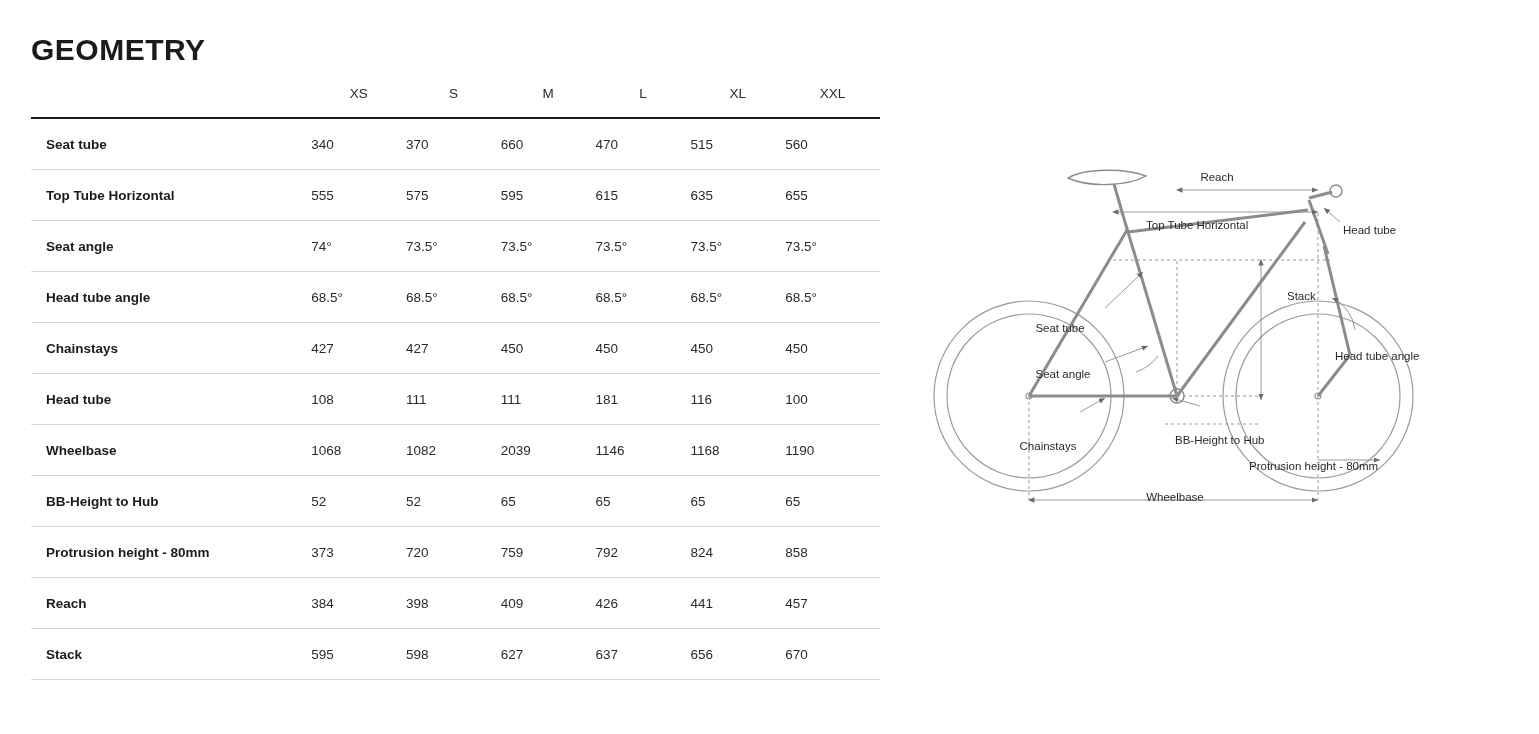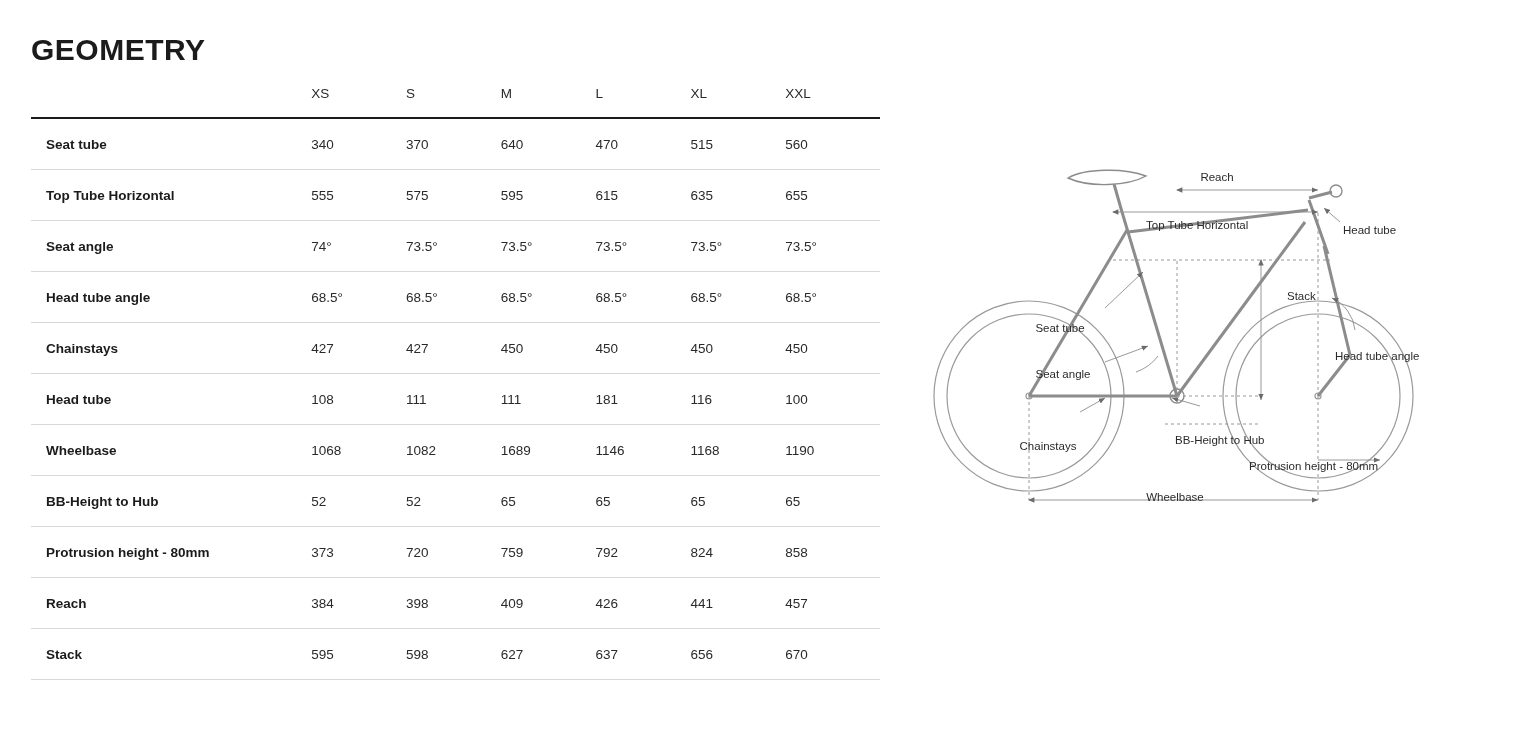--- a/index.html
+++ b/index.html
@@ -36,21 +36,21 @@
     width: 849px;
   }
   table.geo {
     border-collapse: collapse;
     width: 849px;
     table-layout: fixed;
   }
   table.geo col.label-col { width: 272px; }
   table.geo col.size-col  { width: 92px; }
   table.geo thead th {
-    text-align: left;
+    text-align: center;
     font-size: 13.5px;
     font-weight: normal;
     color: #2a2a2a;
     padding: 0 0 16px 0;
     vertical-align: bottom;
   }
   table.geo thead tr {
     border-bottom: 2px solid #1b1b1b;
   }
   table.geo tbody tr {
@@ -107,21 +107,21 @@
           <th>L</th>
           <th>XL</th>
           <th>XXL</th>
         </tr>
       </thead>
       <tbody>
         <tr>
           <td class="rowlabel">Seat tube</td>
           <td>340</td>
           <td>370</td>
-          <td>640</td>
+          <td>660</td>
           <td>470</td>
           <td>515</td>
           <td>560</td>
         </tr>
         <tr>
           <td class="rowlabel">Top Tube Horizontal</td>
           <td>555</td>
           <td>575</td>
           <td>595</td>
           <td>615</td>
@@ -161,21 +161,21 @@
           <td>111</td>
           <td>111</td>
           <td>181</td>
           <td>116</td>
           <td>100</td>
         </tr>
         <tr>
           <td class="rowlabel">Wheelbase</td>
           <td>1068</td>
           <td>1082</td>
-          <td>1689</td>
+          <td>2039</td>
           <td>1146</td>
           <td>1168</td>
           <td>1190</td>
         </tr>
         <tr>
           <td class="rowlabel">BB-Height to Hub</td>
           <td>52</td>
           <td>52</td>
           <td>65</td>
           <td>65</td>

